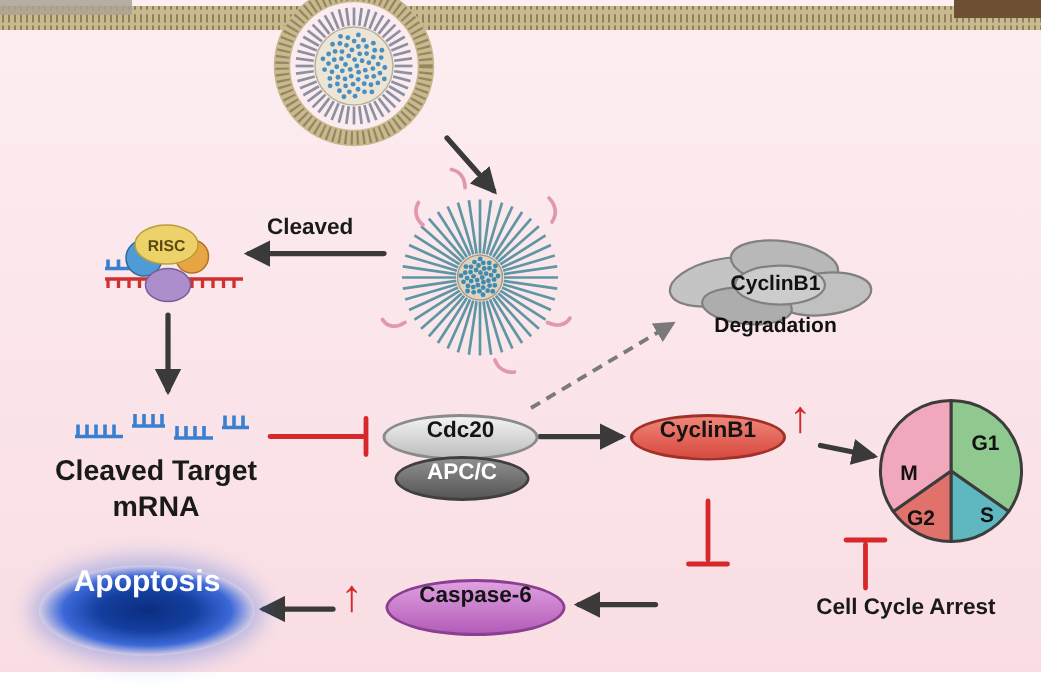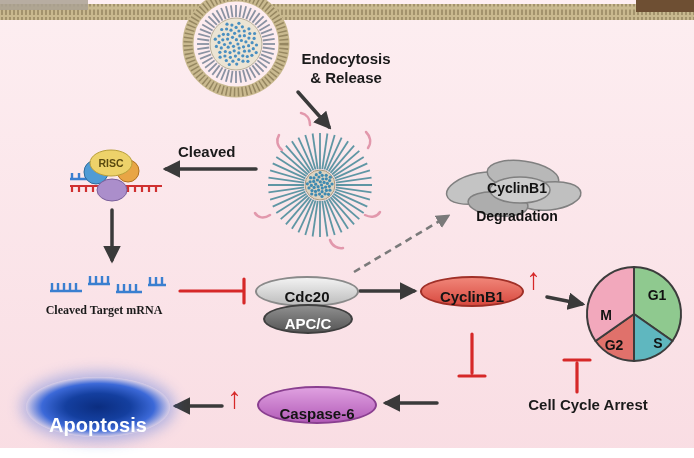--- a/index.html
+++ b/index.html
@@ -8,21 +8,21 @@
     width:694px;height:458px;
     overflow:hidden;
     background:linear-gradient(#fdeef1,#f9dde3);
     outline:1px solid #cfcfcf;
     font-family:"Liberation Sans",sans-serif;
   }
   #diagram-svg{position:absolute;left:0;top:0;}
   .lbl{position:absolute;color:#1a1a1a;line-height:1.25;}
   .lbl.center{text-align:center;}
   .node{
-    position:absolute;display:flex;align-items:flex-end;justify-content:center;
+    position:absolute;display:flex;align-items:flex-start;justify-content:center;
     font-weight:bold;font-size:15px;color:#141414;box-sizing:border-box;
   }
   .ellipse{border-radius:50%;}
   .node-cdc20{left:255px;top:276px;width:104px;height:31px;
     background:linear-gradient(#f2f2f2,#bdbdbd);border:2px solid #8a8a8a;}
   .node-apcc{left:263px;top:304px;width:90px;height:30px;
     background:linear-gradient(#8f8f8f,#565656);border:2px solid #3f3f3f;color:#ffffff;}
   .node-cyclinb1{left:420px;top:276px;width:104px;height:31px;
     background:linear-gradient(#f08578,#d84a40);border:2px solid #a03028;}
   .node-cdk1{left:434px;top:304px;width:76px;height:28px;
@@ -350,30 +350,26 @@
 
     <g stroke="#d62828" stroke-width="3.2" stroke-linecap="round" fill="none">
       <path d="M180,291 H242 M244,279 V303"></path>
       <path d="M472,334 V373 M459,376 H485"></path>
       <path d="M577,392 V363 M564,360 H590"></path>
     </g>
 
     <rect x="0" y="448" width="694" height="10" fill="#ffffff"></rect>
   </svg>
 
-  <div class="lbl center" style="left:288px;top:50px;width:116px;font-size:15px;font-weight:600;">
-    <div>Endocytosis</div>
-    <div>&amp; Release</div>
-  </div>
 
   <div class="lbl" style="left:178px;top:143px;font-size:15px;font-weight:600;">Cleaved</div>
 
-  <div class="lbl center" style="left:10px;top:303px;width:188px;font-size:12px;font-weight:bold;font-family:Liberation Serif, serif;">Cleaved Target mRNA</div>
-
-  <div class="lbl center" style="left:512px;top:396px;width:152px;font-size:15px;font-weight:bold;">Cell Cycle Arrest</div>
+  <div class="lbl center" style="left:10px;top:303px;width:188px;font-size:19px;font-weight:bold;">Cleaved Target mRNA</div>
+
+  <div class="lbl center" style="left:528px;top:396px;width:152px;font-size:15px;font-weight:bold;">Cell Cycle Arrest</div>
 
   <div class="node ellipse node-cdc20">
     <span>Cdc20</span>
   </div>
   <div class="node ellipse node-apcc">
     <span>APC/C</span>
   </div>
   <div class="node ellipse node-cyclinb1">
     <span>CyclinB1</span>
   </div>

